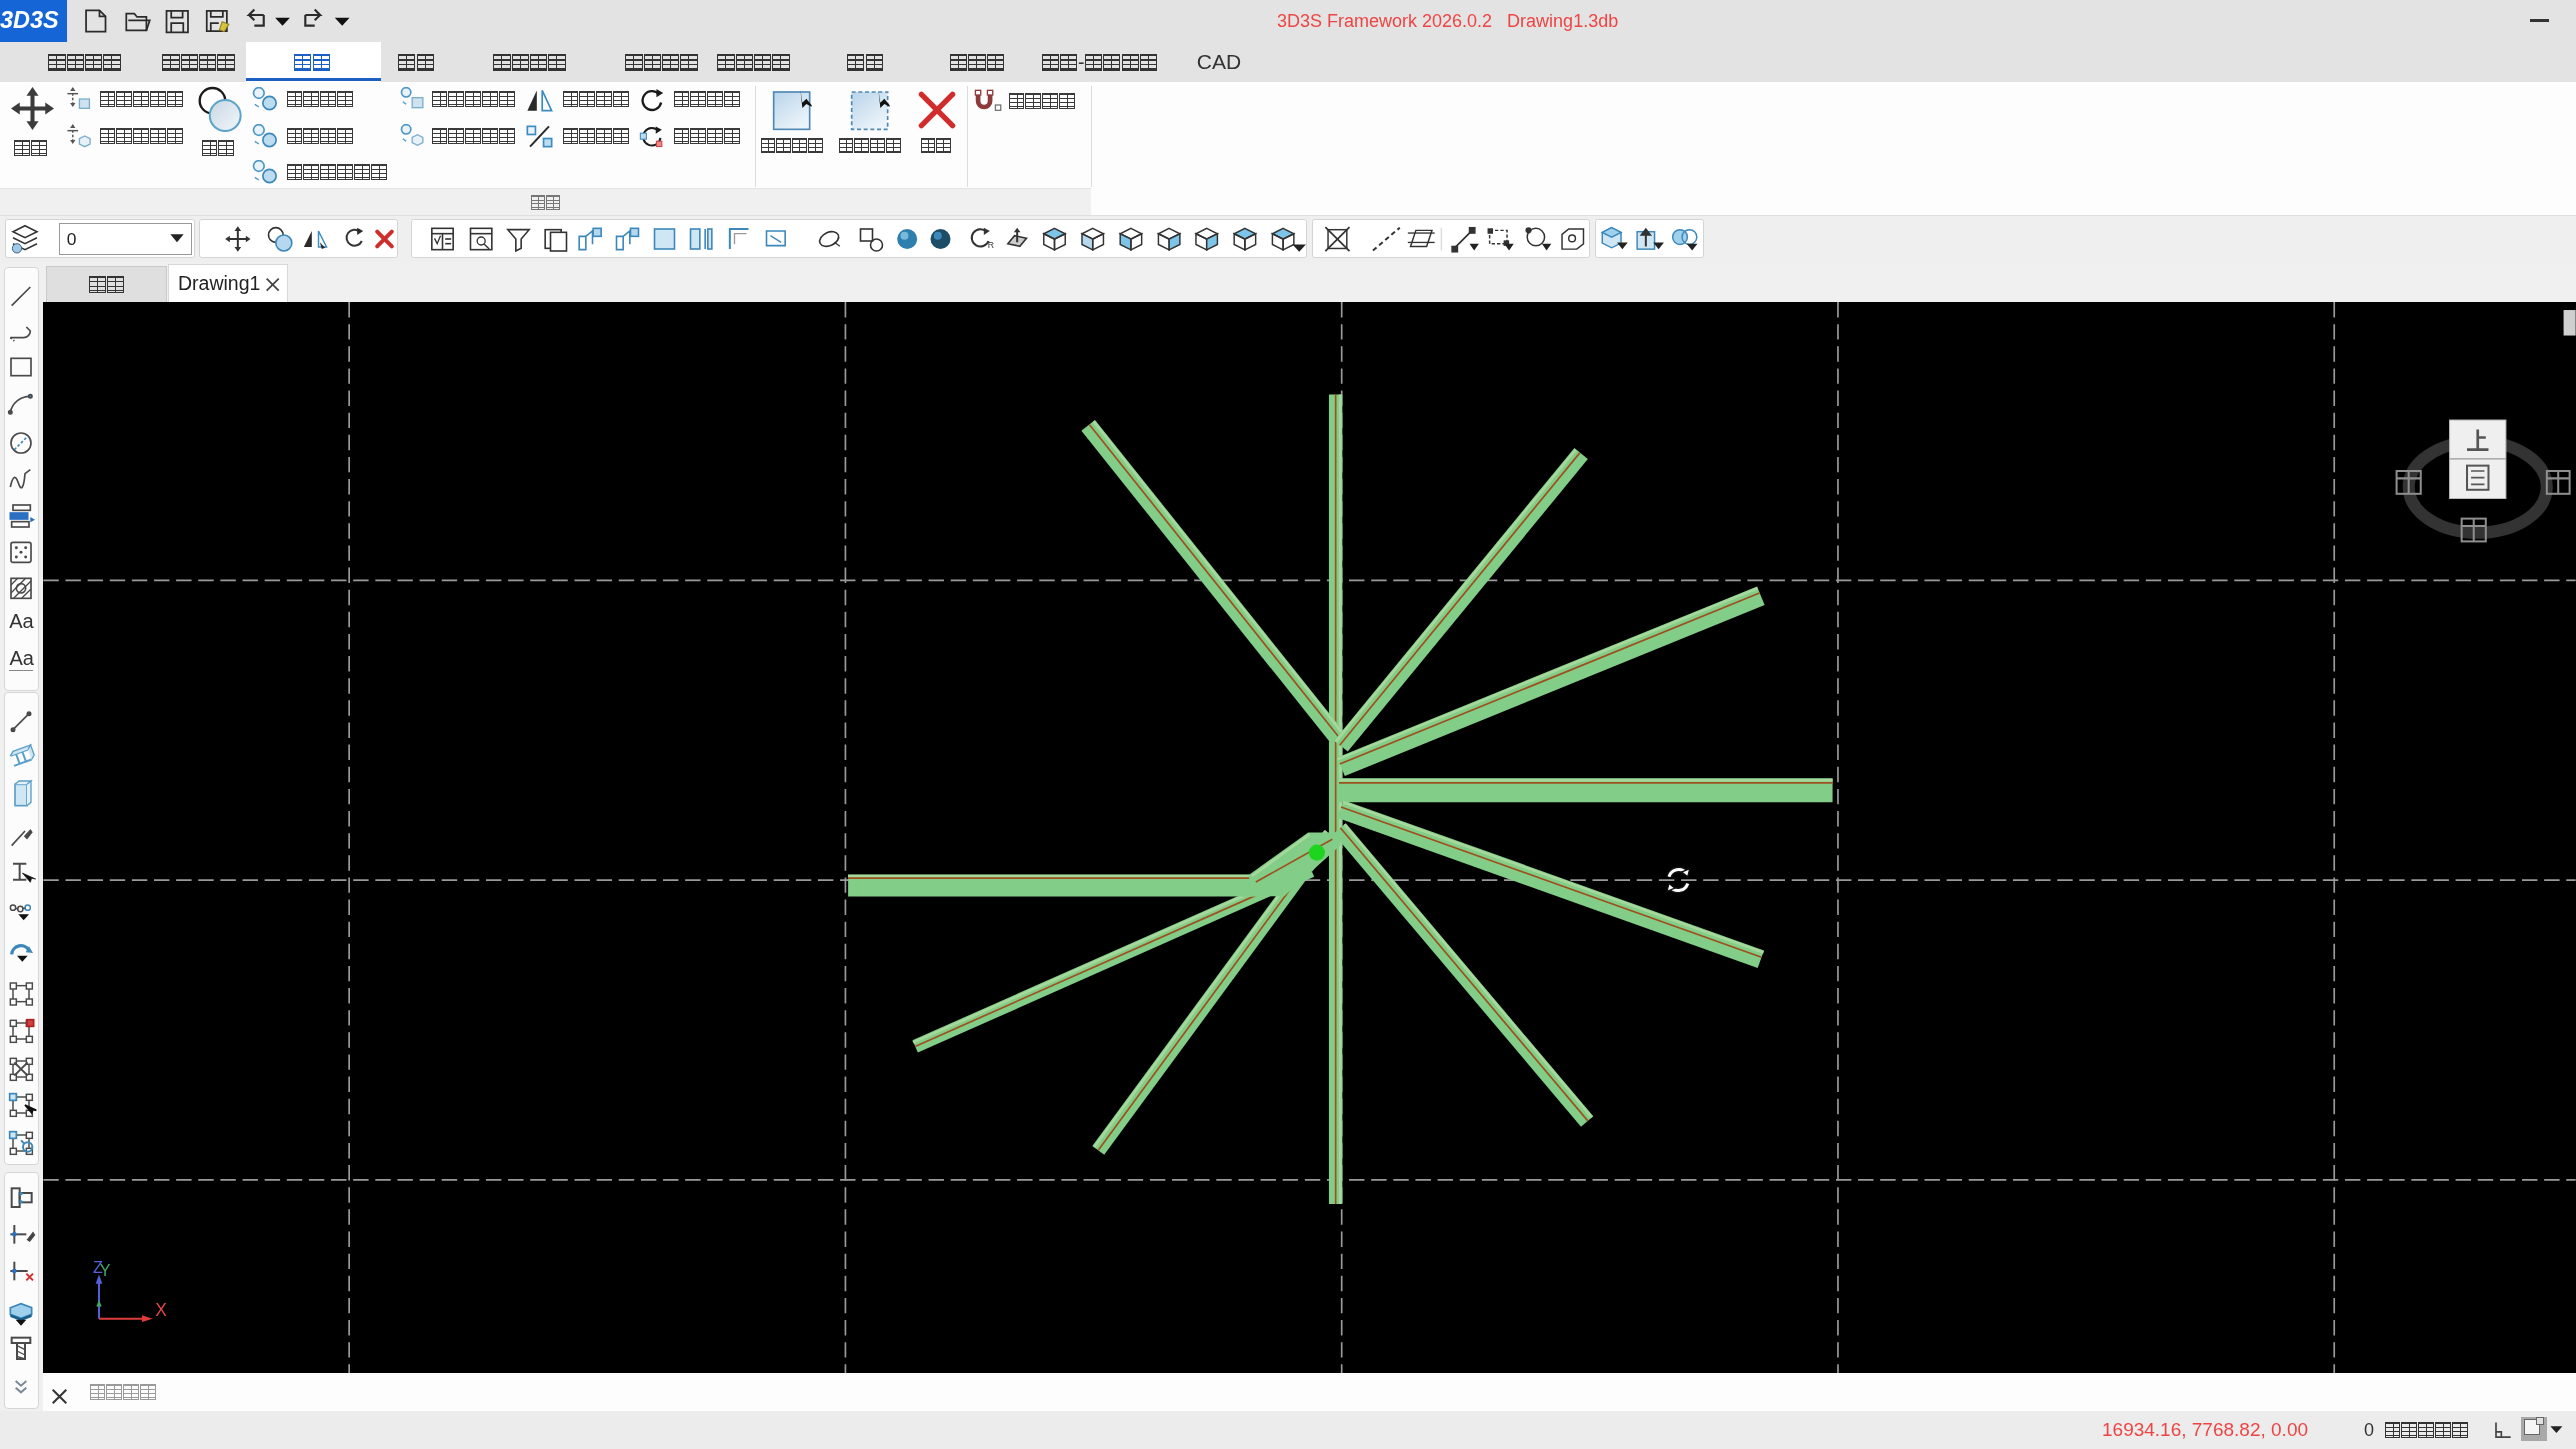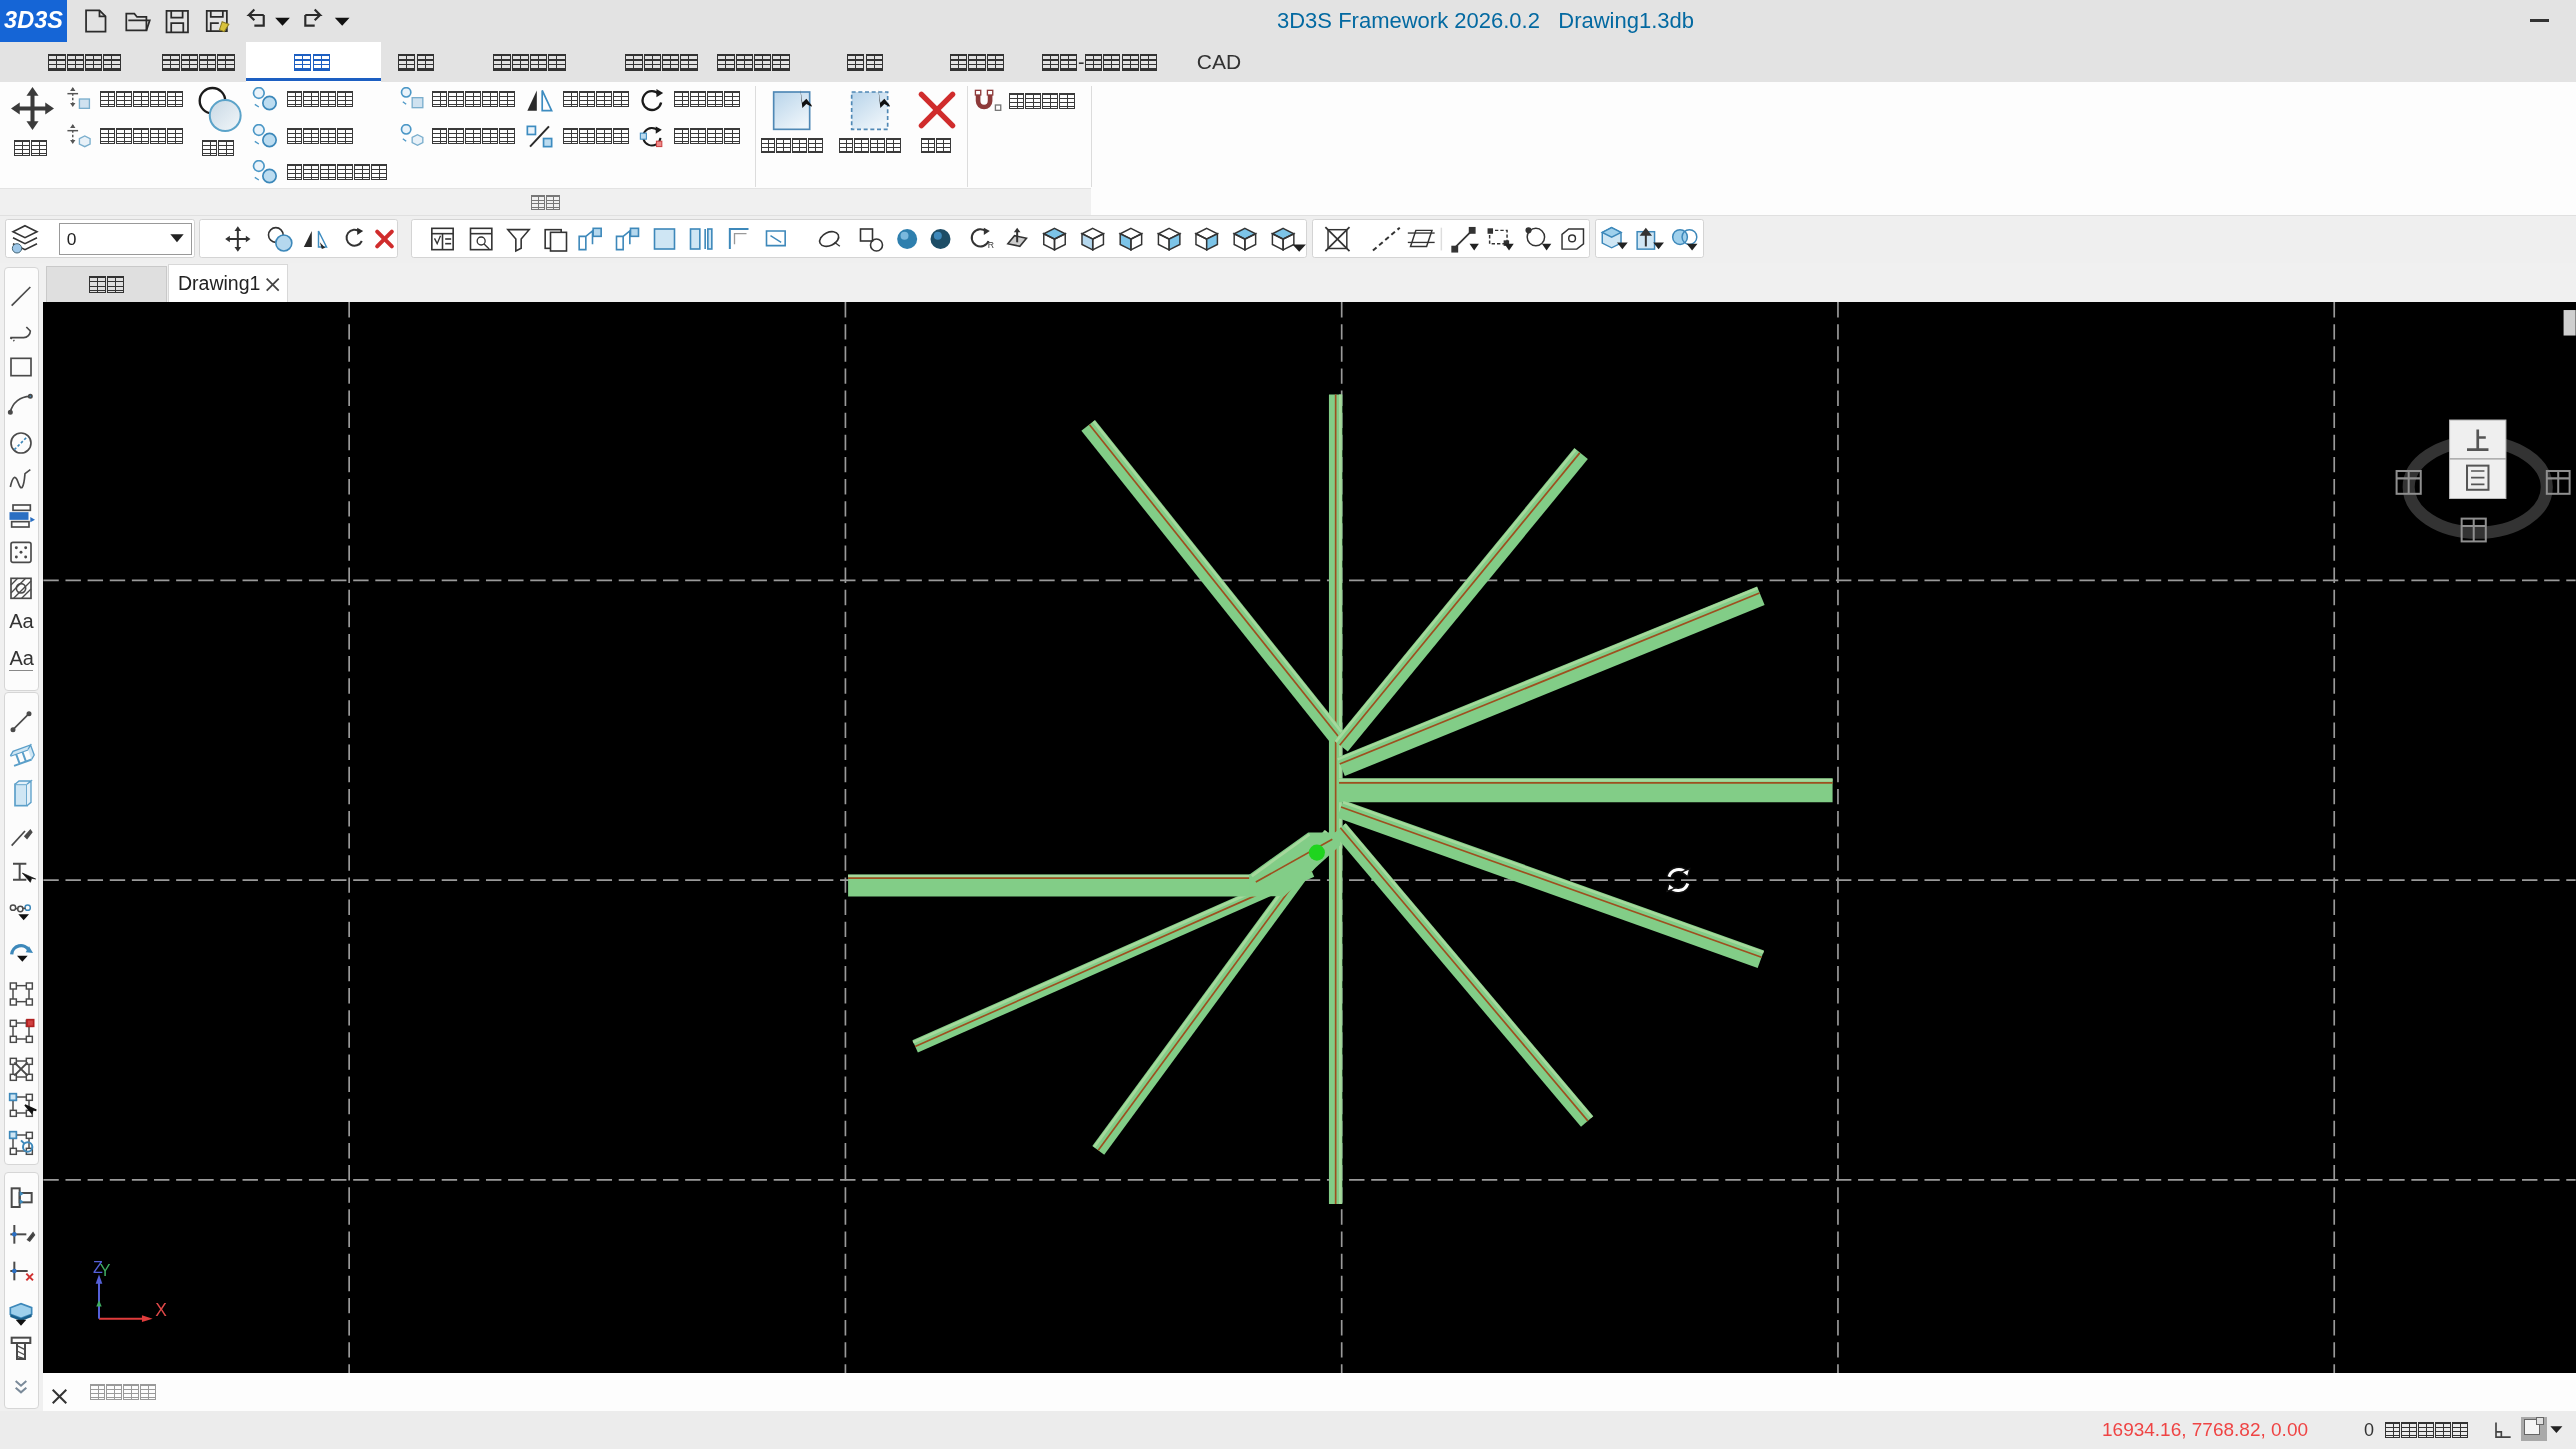--- a/index.html
+++ b/index.html
@@ -1,39 +1,39 @@
 <!DOCTYPE html>
 <html style="font-size:10.7px"><head><meta charset="utf-8"><style>
 *{margin:0;padding:0;box-sizing:border-box}
 html,body{width:2576px;height:1449px;overflow:hidden;background:#000;font-family:"Liberation Sans",sans-serif}
 .abs{position:absolute}
 .g{display:inline-block;width:.88em;height:.90em;border:.06em solid;margin:0 .03em;box-sizing:border-box;vertical-align:-0.11em;background:repeating-linear-gradient(180deg,currentColor 0 .055em,transparent .055em .23em),linear-gradient(90deg,transparent 0 .38em,currentColor .38em .43em,transparent .43em)}
 .lbl{position:absolute;white-space:nowrap;color:#3a3a3a}
 </style></head><body>
 
 <div class="abs" style="left:0;top:0;width:2576px;height:42px;background:#e3e3e3"></div>
-<div class="abs" style="left:0;top:0;width:67px;height:42px;background:#1565d6;color:#fff;font-size:23.5px;font-weight:bold;font-style:italic;text-align:center;line-height:40px">3D3S</div>
+<div class="abs" style="left:0;top:0;width:67px;height:42px;background:#1565d6;color:#fff;font-size:23.5px;font-weight:bold;font-style:italic;line-height:40px">3D3S</div>
 <svg class="abs" style="left:74px;top:0" width="295" height="42" viewBox="110 0 440 62" fill="none" stroke="#2b2b2b" stroke-width="2.6">
  <path d="M128 15h20l9 9v23h-29z"></path>
     <path d="M148 15v9h9"></path>
  <path d="M188 20h12l4 5h14v20h-30z"></path>
     <path d="M191 30h32l-5 15"></path>
  <path d="M248 16h32v32h-32z"></path>
     <path d="M255 16v10h17v-10M255 48v-14h18v14"></path>
  <path d="M308 16h30v30h-30z"></path>
     <path d="M314 16v9h18v-9M314 46v-12h12"></path>
     <path d="M331 32l10 4-7 11-7-3z" fill="#d8c23a" stroke="#8a7a20" stroke-width="1.5"></path>
  <path d="M393 22h-22l8-8m-8 8l8 8" stroke-width="3.2"></path>
     <path d="M393 22v16h-14" stroke-width="3.2"></path>
  <path d="M410 26h22l-11 12z" fill="#111" stroke="none"></path>
  <path d="M455 22h22l-8-8m8 8l-8 8" stroke-width="3.2"></path>
     <path d="M455 22v16h14" stroke-width="3.2"></path>
  <path d="M499 26h22l-11 12z" fill="#111" stroke="none"></path>
 </svg>
-<div class="abs" style="left:1277px;top:0;width:470px;height:42px;line-height:42px;font-size:22px;color:#0369a1">3D3S Framework 2026.0.2&nbsp;&nbsp;&nbsp;Drawing1.3db</div>
+<div class="abs" style="left:1277px;top:0;width:470px;height:42px;line-height:42px;font-size:18px;color:#ef4444">3D3S Framework 2026.0.2&nbsp;&nbsp;&nbsp;Drawing1.3db</div>
 <div class="abs" style="left:2530px;top:19px;width:19px;height:2.7px;background:#333"></div>
 
 
 <div class="abs" style="left:0;top:42px;width:2576px;height:40px;background:#e3e3e3"></div>
 <div class="abs" style="left:246px;top:42px;width:135px;height:40px;background:#fff"></div>
 <div class="abs" style="left:246px;top:78px;width:135px;height:3.4px;background:#1d5fc2"></div>
 <div class="abs" style="left:44px;top:42px;width:81px;height:40px;font-size:19.5px;color:#333;line-height:40px;text-align:center"><i class="g"></i><i class="g"></i><i class="g"></i><i class="g"></i></div>
 <div class="abs" style="left:158px;top:42px;width:81px;height:40px;font-size:19.5px;color:#333;line-height:40px;text-align:center"><i class="g"></i><i class="g"></i><i class="g"></i><i class="g"></i></div>
 <div class="abs" style="left:292px;top:42px;width:40px;height:40px;font-size:19.5px;color:#1d5fc2;line-height:40px;text-align:center"><i class="g"></i><i class="g"></i></div>
 <div class="abs" style="left:396px;top:42px;width:40px;height:40px;font-size:19.5px;color:#333;line-height:40px;text-align:center"><i class="g"></i><i class="g"></i></div>

